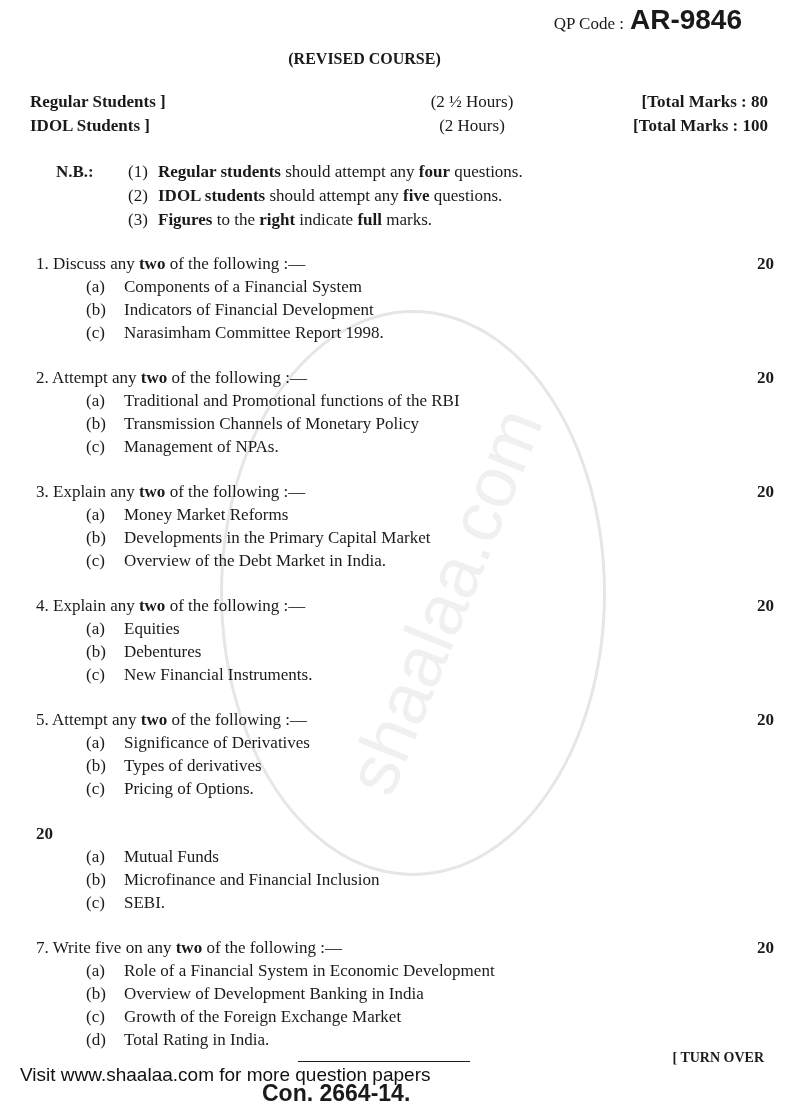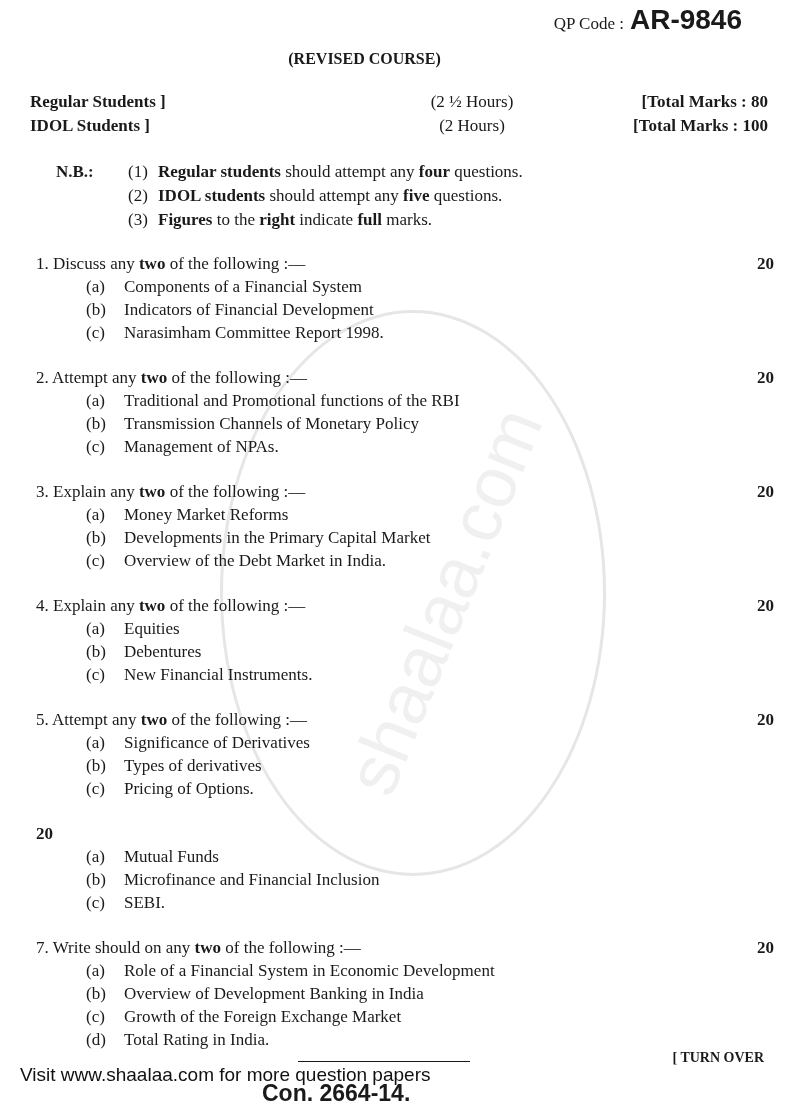--- a/index.html
+++ b/index.html
@@ -177,21 +177,21 @@
         <span class="lt">(b)</span>
         <span>Microfinance and Financial Inclusion</span>
       </div>
       <div class="opt">
         <span class="lt">(c)</span>
         <span>SEBI.</span>
       </div>
     </div>
     <div class="abs q" style="top: 936px;">
       <div class="q-head">
-        <span><span>7.</span> <span>Write should on any </span><b>two</b><span> of the following :—</span></span>
+        <span><span>7.</span> <span>Write five on any </span><b>two</b><span> of the following :—</span></span>
         <span class="marks">20</span>
       </div>
       <div class="opt">
         <span class="lt">(a)</span>
         <span>Role of a Financial System in Economic Development</span>
       </div>
       <div class="opt">
         <span class="lt">(b)</span>
         <span>Overview of Development Banking in India</span>
       </div>

